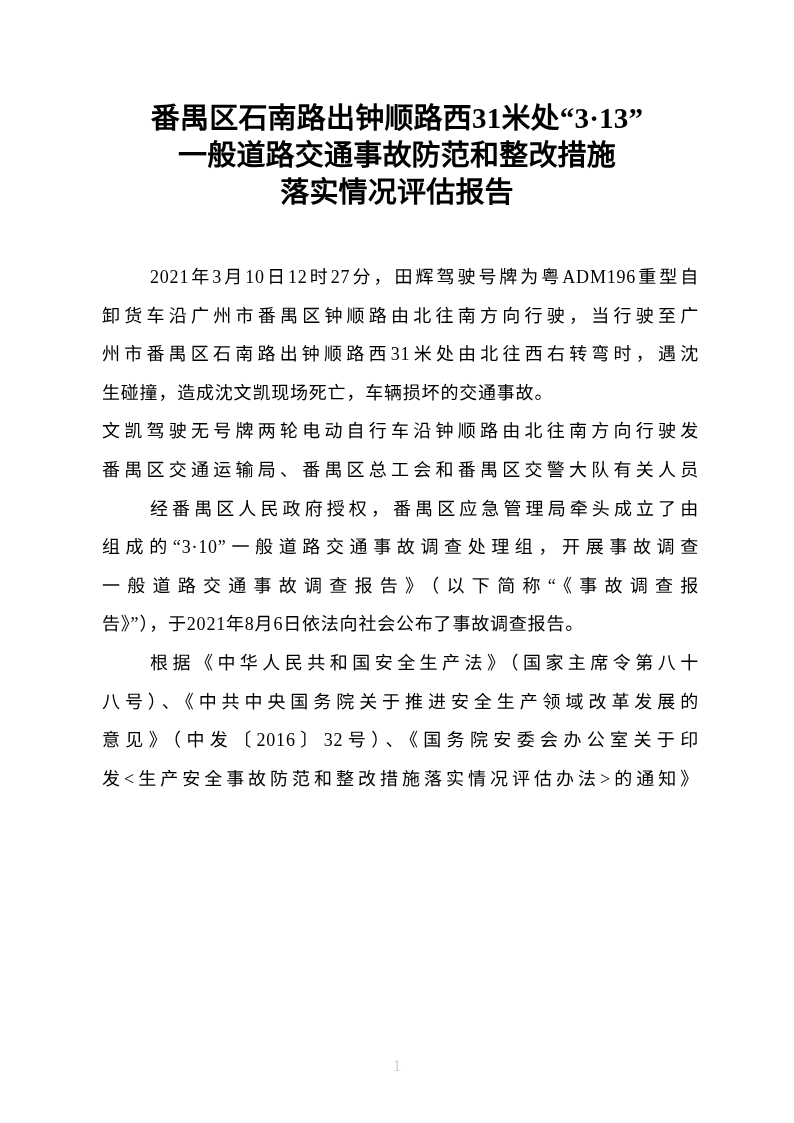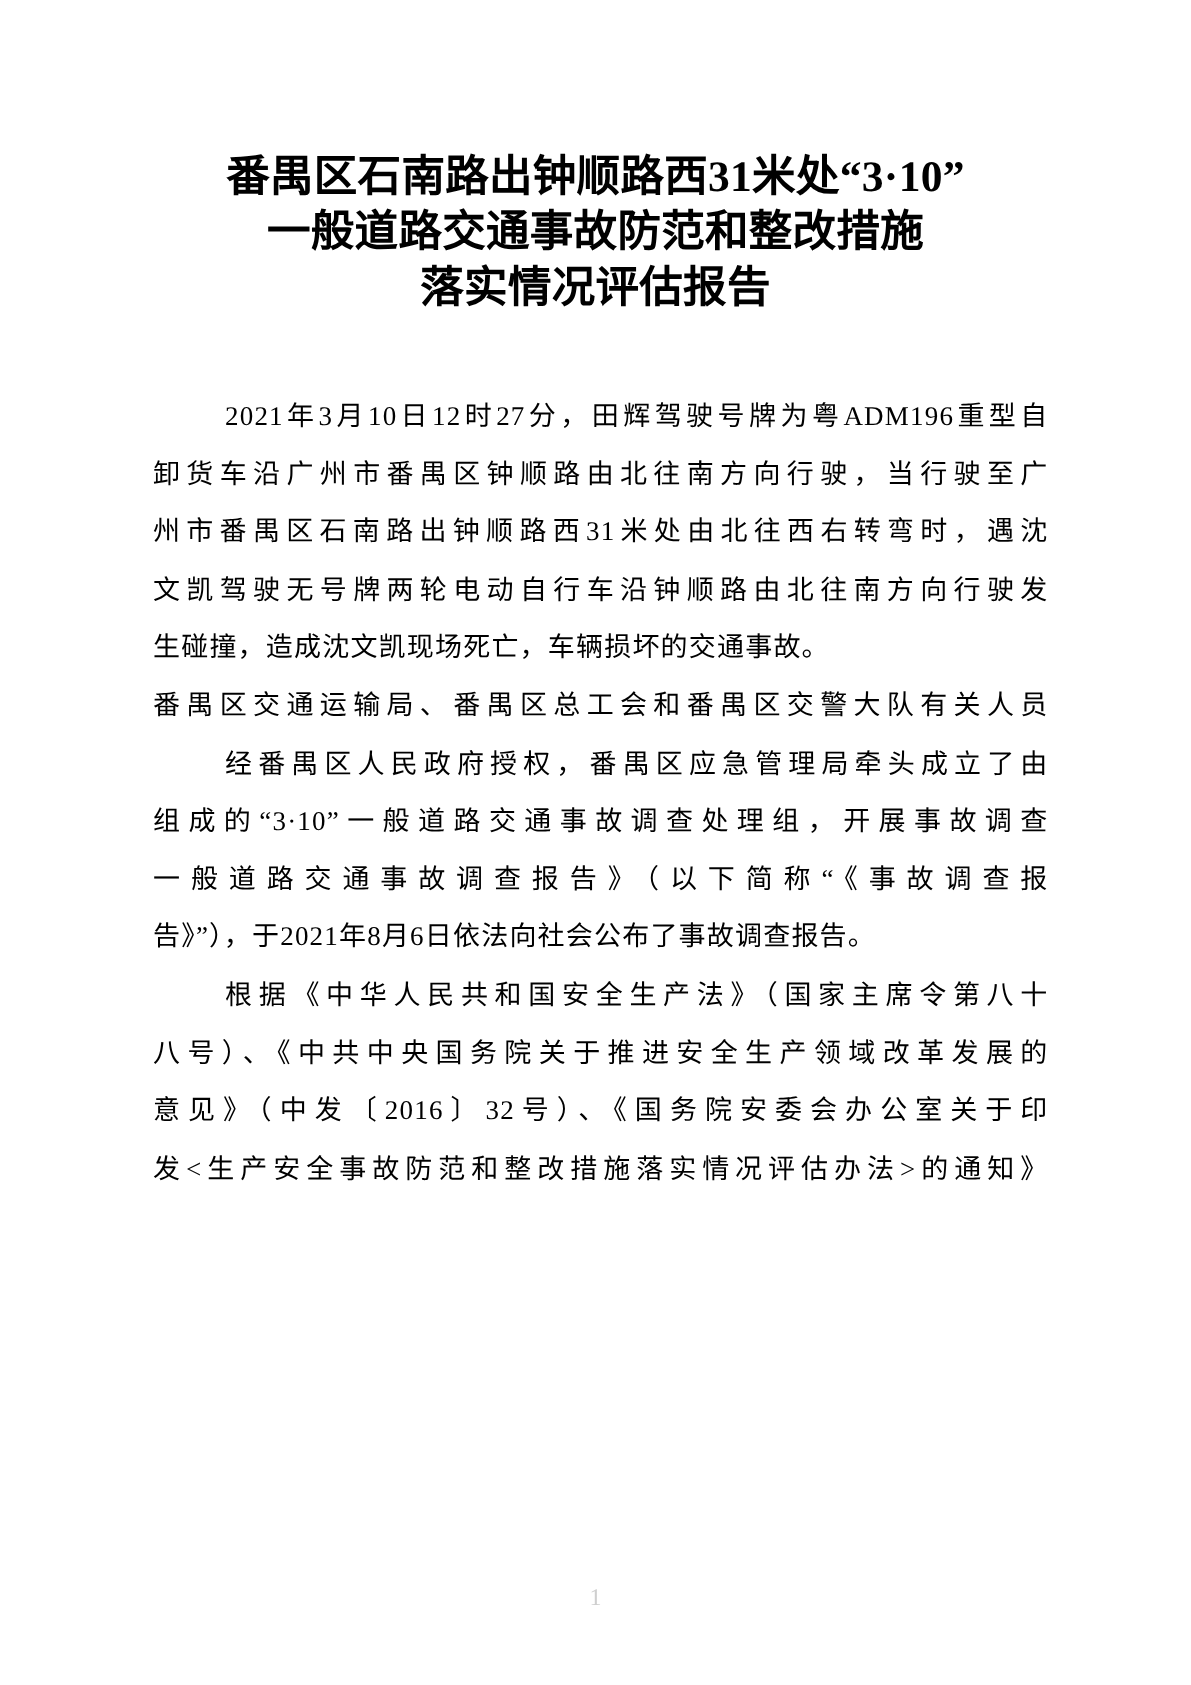--- a/index.html
+++ b/index.html
@@ -86,33 +86,33 @@
     color: #cfcfcf;
     font-family: "Liberation Serif", "DejaVu Serif", serif;
   }
 </style>
 </head>
 <body>
 
 <div class="page">
 
   <div class="doc-title">
-    <span class="tline">番禺区石南路出钟顺路西31米处“3·10”</span>
+    <span class="tline">番禺区石南路出钟顺路西31米处“3·13”</span>
     <span class="tline">一般道路交通事故防范和整改措施</span>
     <span class="tline">落实情况评估报告</span>
   </div>
 
   <div class="body-area">
 
     <p class="para">
       <span class="ln ind just">2021年3月10日12时27分，田辉驾驶号牌为粤ADM196重型自</span>
       <span class="ln just">卸货车沿广州市番禺区钟顺路由北往南方向行驶，当行驶至广</span>
       <span class="ln just">州市番禺区石南路出钟顺路西31米处由北往西右转弯时，遇沈</span>
+      <span class="ln">生碰撞，造成沈文凯现场死亡，车辆损坏的交通事故。</span>
       <span class="ln just">文凯驾驶无号牌两轮电动自行车沿钟顺路由北往南方向行驶发</span>
-      <span class="ln">生碰撞，造成沈文凯现场死亡，车辆损坏的交通事故。</span>
     </p>
 
     <p class="para">
       <span class="ln just">番禺区交通运输局、番禺区总工会和番禺区交警大队有关人员</span>
       <span class="ln ind just">经番禺区人民政府授权，番禺区应急管理局牵头成立了由</span>
       <span class="ln just">组成的“3·10”一般道路交通事故调查处理组，开展事故调查</span>
       <span class="ln just">一般道路交通事故调查报告》（以下简称“《事故调查报</span>
       <span class="ln">告》”），于2021年8月6日依法向社会公布了事故调查报告。</span>
     </p>
 

